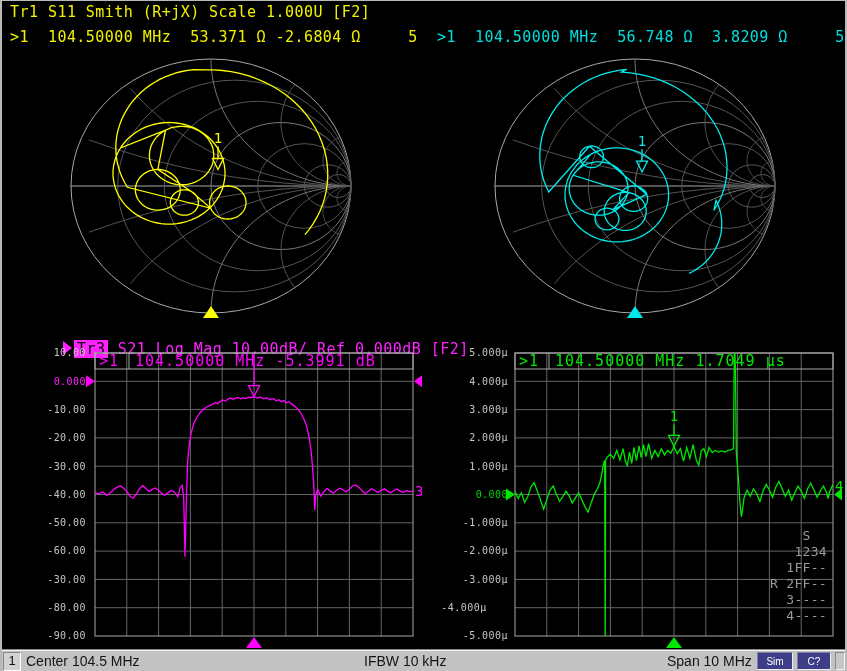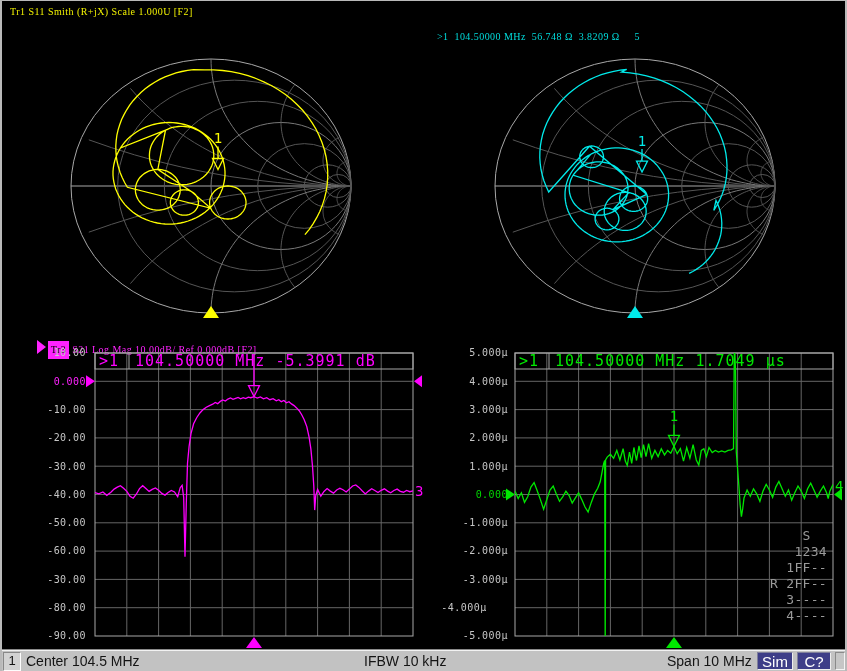--- a/index.html
+++ b/index.html
@@ -1,53 +1,54 @@
 <!DOCTYPE html>
 <html><head>
 <meta charset="utf-8">
 <style>
   html,body{margin:0;padding:0;background:#222;}
   .screen{position:relative;width:847px;height:671px;background:#000;overflow:hidden;
           font-family:"DejaVu Sans Mono",monospace;}
   .mono{font-family:"DejaVu Sans Mono",monospace;letter-spacing:0.45px;}
-  .t15{font-size:10px;line-height:18px;font-family:Liberation Serif, serif;}
+  .t15{font-size:15px;line-height:18px;}
   .abs{position:absolute;}
   .clip{overflow:hidden;white-space:pre;}
   .ylab{position:absolute;width:86px;text-align:right;font-size:10px;line-height:18px;
         letter-spacing:0.45px;color:#c6c6c6;}
   .edge{position:absolute;background:#b9b9b9;z-index:30;}
   .sbar{position:absolute;left:0;top:649px;width:847px;height:22px;background:#c2c2c2;
         border-top:1px solid #8a8a8a;box-shadow:inset 0 1px 0 #f2f2f2;
         font-family:"Liberation Sans",sans-serif;font-size:14px;color:#141414;z-index:20;}
   .sbar .cell{position:absolute;top:3px;white-space:nowrap;}
   .chbox{position:absolute;left:3px;top:2px;width:16px;height:17px;background:#d2d2d2;
          border:1px solid;border-color:#888 #fdfdfd #fdfdfd #888;
          text-align:center;font-size:13px;line-height:16px;}
   .badge{position:absolute;top:2px;height:18px;background:#3e3e88;color:#fff;
-         text-align:center;font-size:15px;line-height:18px;
+         text-align:center;font-size:10px;line-height:18px;
          border:1px solid;border-color:#80809c #eee #eee #80809c;box-sizing:border-box;}
   .endcell{position:absolute;top:2px;width:10px;height:18px;background:#c6c6c6;
            border:1px solid;border-color:#8a8a8a #f4f4f4 #f4f4f4 #8a8a8a;box-sizing:border-box;}
   .tr3name{display:inline-block;background:#ff22ff;color:#000;padding:0 3px;}
   .arrowL{display:inline-block;width:0;height:0;border-left:9px solid #ff22ff;
           border-top:7px solid transparent;border-bottom:7px solid transparent;
           vertical-align:-1px;margin-right:2px;}
   pre.sblk{margin:0;font-family:"DejaVu Sans Mono",monospace;font-size:13px;
            line-height:16px;color:#9a9a9a;letter-spacing:0.3px;}
 </style>
 </head>
 <body>
 
 <div class="screen">
 
   <div class="edge" style="left:0;top:0;width:2px;height:671px;"></div>
   <div class="edge" style="right:0;top:0;width:2px;height:671px;"></div>
   <div class="edge" style="left:0;top:0;width:847px;height:1px;"></div>
 
   <div class="abs mono t15 clip" style="left:10px;top:3px;width:413px;color:#f2f200;">Tr1 S11 Smith (R+jX) Scale 1.000U [F2]</div>
+  <div class="abs mono t15 clip" style="left:10px;top:28px;width:413px;color:#f2f200;">&gt;1  104.50000 MHz  53.371 Ω -2.6804 Ω     5</div>
 
   <div class="abs mono t15 clip" style="left:437px;top:28px;width:406px;color:#00dede;">&gt;1  104.50000 MHz  56.748 Ω  3.8209 Ω     5</div>
 
   <div class="abs" id="smith1" style="left:64px;top:52px;width:296px;height:272px;"><svg width="296" height="272" viewBox="0 0 296 272">
         <g>
           <ellipse cx="147" cy="134" rx="140" ry="127" fill="none" stroke="#a8a8a8"></ellipse>
           <polyline points="7.0,134.0 287.0,134.0" fill="none" stroke="#a8a8a8" stroke-width="1"></polyline>
           <ellipse cx="170.33333333333334" cy="134" rx="116.66666666666667" ry="105.83333333333334" fill="none" stroke="#555555"></ellipse>
           <ellipse cx="193.66666666666666" cy="134" rx="93.33333333333333" ry="84.66666666666667" fill="none" stroke="#555555"></ellipse>
           <ellipse cx="217" cy="134" rx="70" ry="63.5" fill="none" stroke="#787878"></ellipse>

